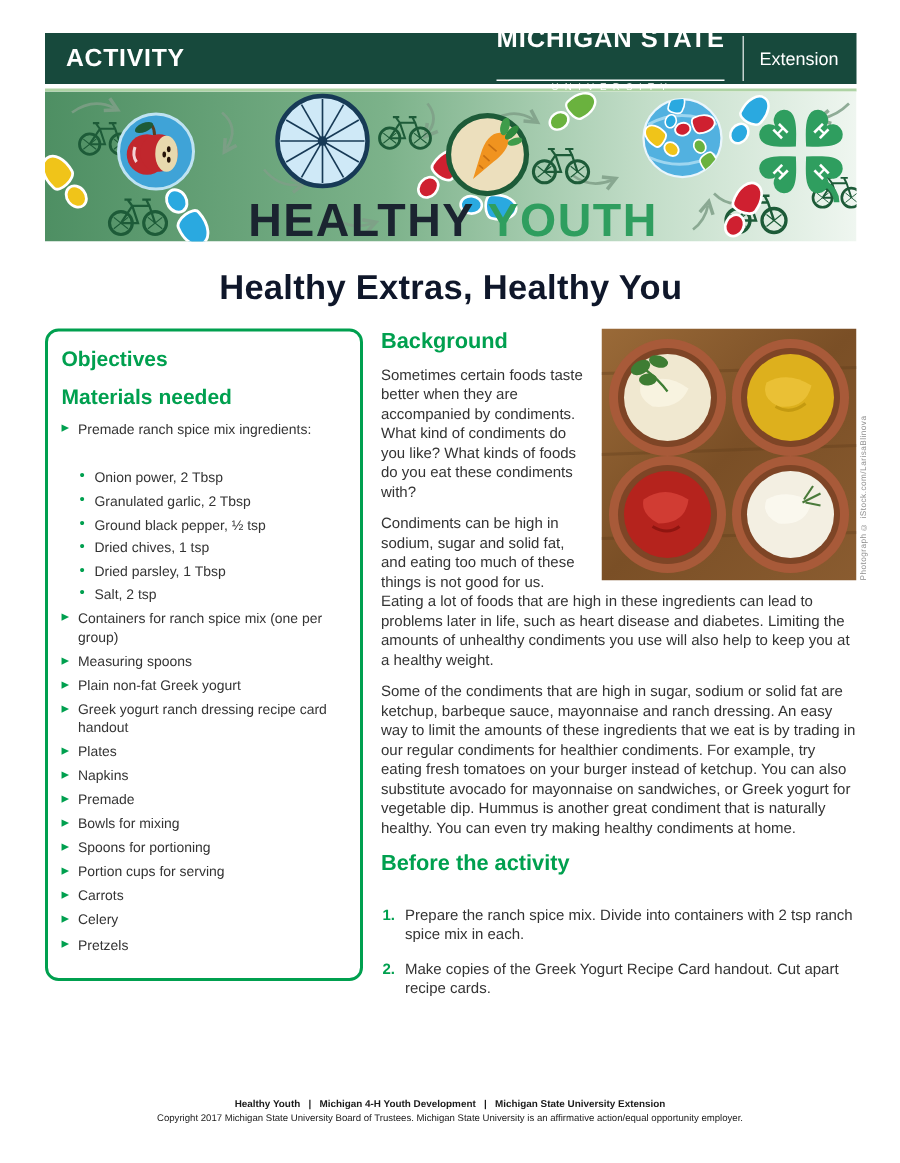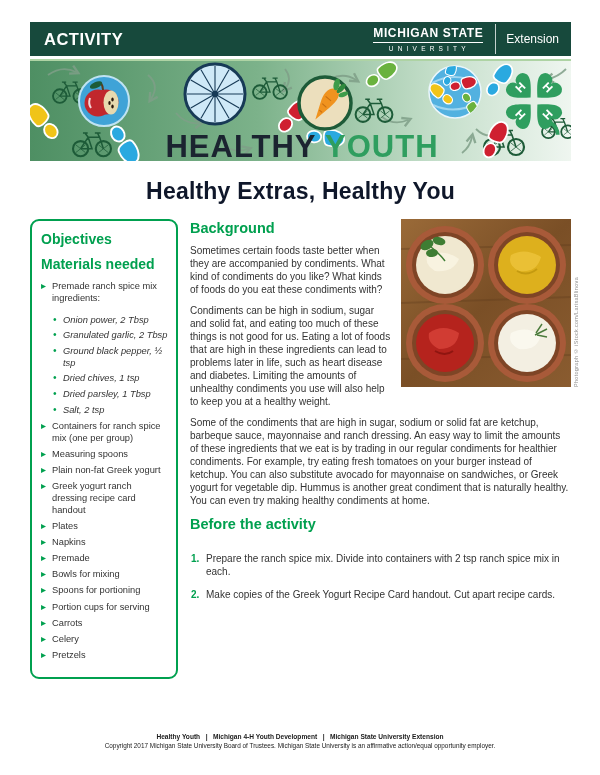--- a/index.html
+++ b/index.html
@@ -13,47 +13,47 @@
   html,body{background:#ffffff;}
   body{font-family:"Liberation Sans",sans-serif;color:var(--ink);}
   .page{width:600px;height:775px;background:#fff;position:relative;overflow:hidden;margin:0 auto;}
   .content{padding:22px 29px 0 30px;}
 
   
   .topbar{height:34px;background:var(--msu-green);display:flex;align-items:center;justify-content:space-between;padding:0 12px 0 14px;}
   .activity-label{color:#fff;font-weight:bold;font-size:16.5px;letter-spacing:0.5px;}
   .msu-cluster{display:flex;align-items:center;}
   .msu-wordmark{color:#fff;text-align:center;margin-right:10px;}
-  .msu-line1{font-weight:bold;font-size:12px;letter-spacing:0.6px;border-bottom:1px solid #fff;padding-bottom:2px;}
+  .msu-line1{font-weight:bold;font-size:17px;letter-spacing:0.6px;border-bottom:1px solid #fff;padding-bottom:17px;}
   .msu-line2{font-size:6.5px;letter-spacing:4.2px;margin-top:1.5px;text-indent:2px;}
   .msu-divider{width:1px;height:30px;background:rgba(255,255,255,0.75);margin:0 10px 0 2px;}
   .extension-label{color:#fff;font-size:12px;font-weight:normal;}
 
   
   .banner{margin-top:3px;border-top:2px solid #aed3a4;line-height:0;}
   .banner svg{display:block;}
 
   
   .doc-title{text-align:center;font-size:23px;font-weight:bold;color:#0f172a;margin:17px 0 14px;letter-spacing:0.2px;}
 
   
   .columns{display:flex;align-items:flex-start;gap:12px;}
-  .left-box{flex:none;width:148px;border:2px solid var(--green);border-radius:9px;padding:9px 8px 12px 9px;background:#fff;}
+  .left-box{flex:none;width:212px;border:2px solid var(--green);border-radius:9px;padding:9px 8px 12px 9px;background:#fff;}
   .right-col{flex:1;min-width:0;font-size:10px;line-height:1.3;}
 
   h2.sec{color:var(--green);font-size:14.5px;font-weight:bold;margin:0 0 6px;}
   .left-box h2.sec{font-size:14px;margin-bottom:7px;}
   .left-box .sec + .blist{margin-bottom:4px;}
   .left-box{font-size:9.3px;line-height:1.3;}
 
   ul.blist{list-style:none;}
   ul.blist>li{position:relative;padding-left:11px;margin-bottom:8px;}
   ul.blist>li::before{content:"\25B8";position:absolute;left:0;top:-1px;color:var(--green);font-size:10px;}
   ul.mlist>li{margin-bottom:4px;}
-  ul.sublist{list-style:none;margin-top:9px;font-style:italic;}
+  ul.sublist{list-style:none;margin-top:20px;}
   ul.sublist>li{position:relative;padding-left:11px;margin-bottom:3.5px;}
   ul.sublist>li::before{content:"\2022";position:absolute;left:1px;top:-1px;color:var(--green);font-size:10px;}
   .materials-heading{margin-top:10px;}
 
   .right-col p{margin:0 0 8px;}
   figure.photo{float:right;width:170px;height:168px;margin:0 0 6px 10px;position:relative;}
   figure.photo svg{display:block;}
   .credit{position:absolute;right:-9px;bottom:0;writing-mode:vertical-rl;transform:rotate(180deg);font-size:5.5px;color:#8f8f8f;letter-spacing:0.3px;white-space:nowrap;}
 
   .before-heading{margin-top:12px;}

